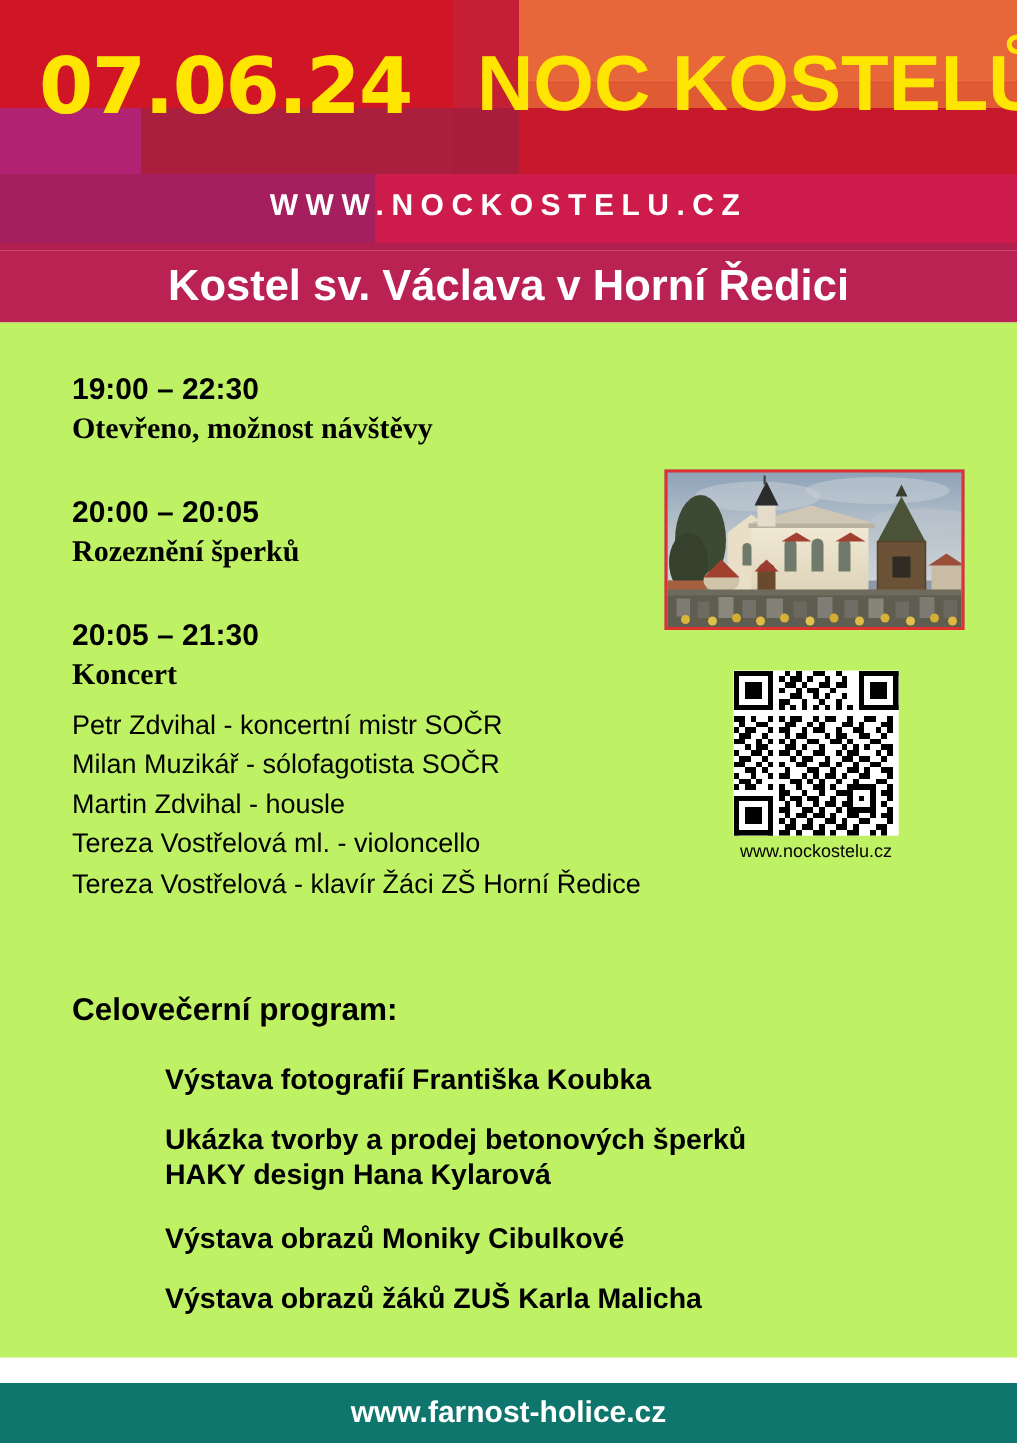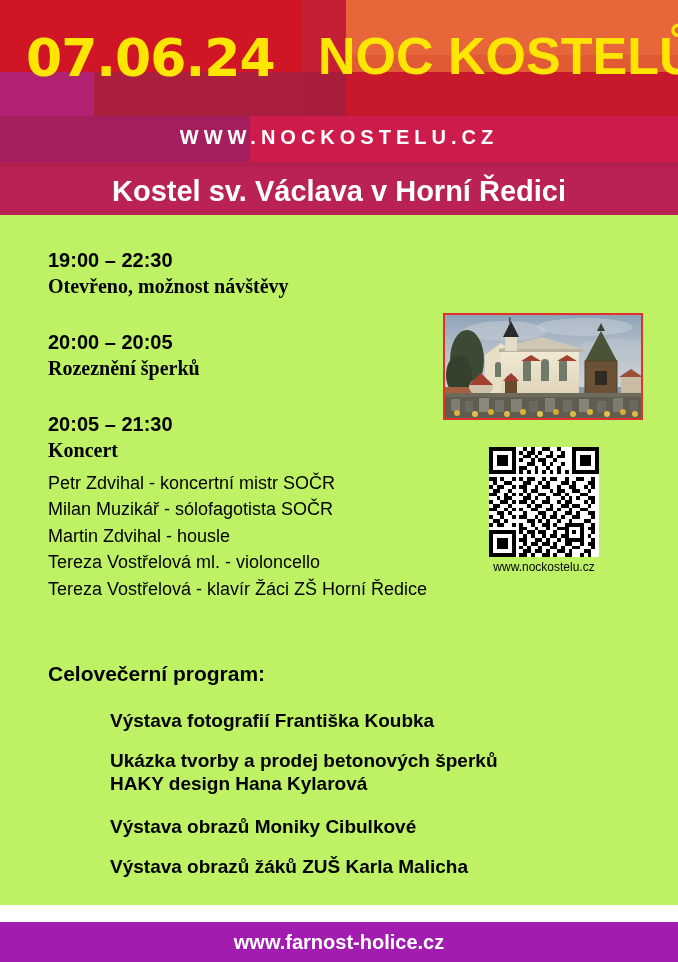--- a/index.html
+++ b/index.html
@@ -191,21 +191,21 @@
     white-space: nowrap;
   }
 
   
   .footer {
     position: absolute;
     left: 0;
     top: 922px;
     width: 678px;
     height: 40px;
-    background: #a21caf;
+    background: #0f766e;
     display: flex;
     align-items: center;
     justify-content: center;
   }
   .footer-text {
     color: #ffffff;
     font-size: 20px;
     font-weight: bold;
     font-family: "Liberation Sans", sans-serif;
     white-space: nowrap;

